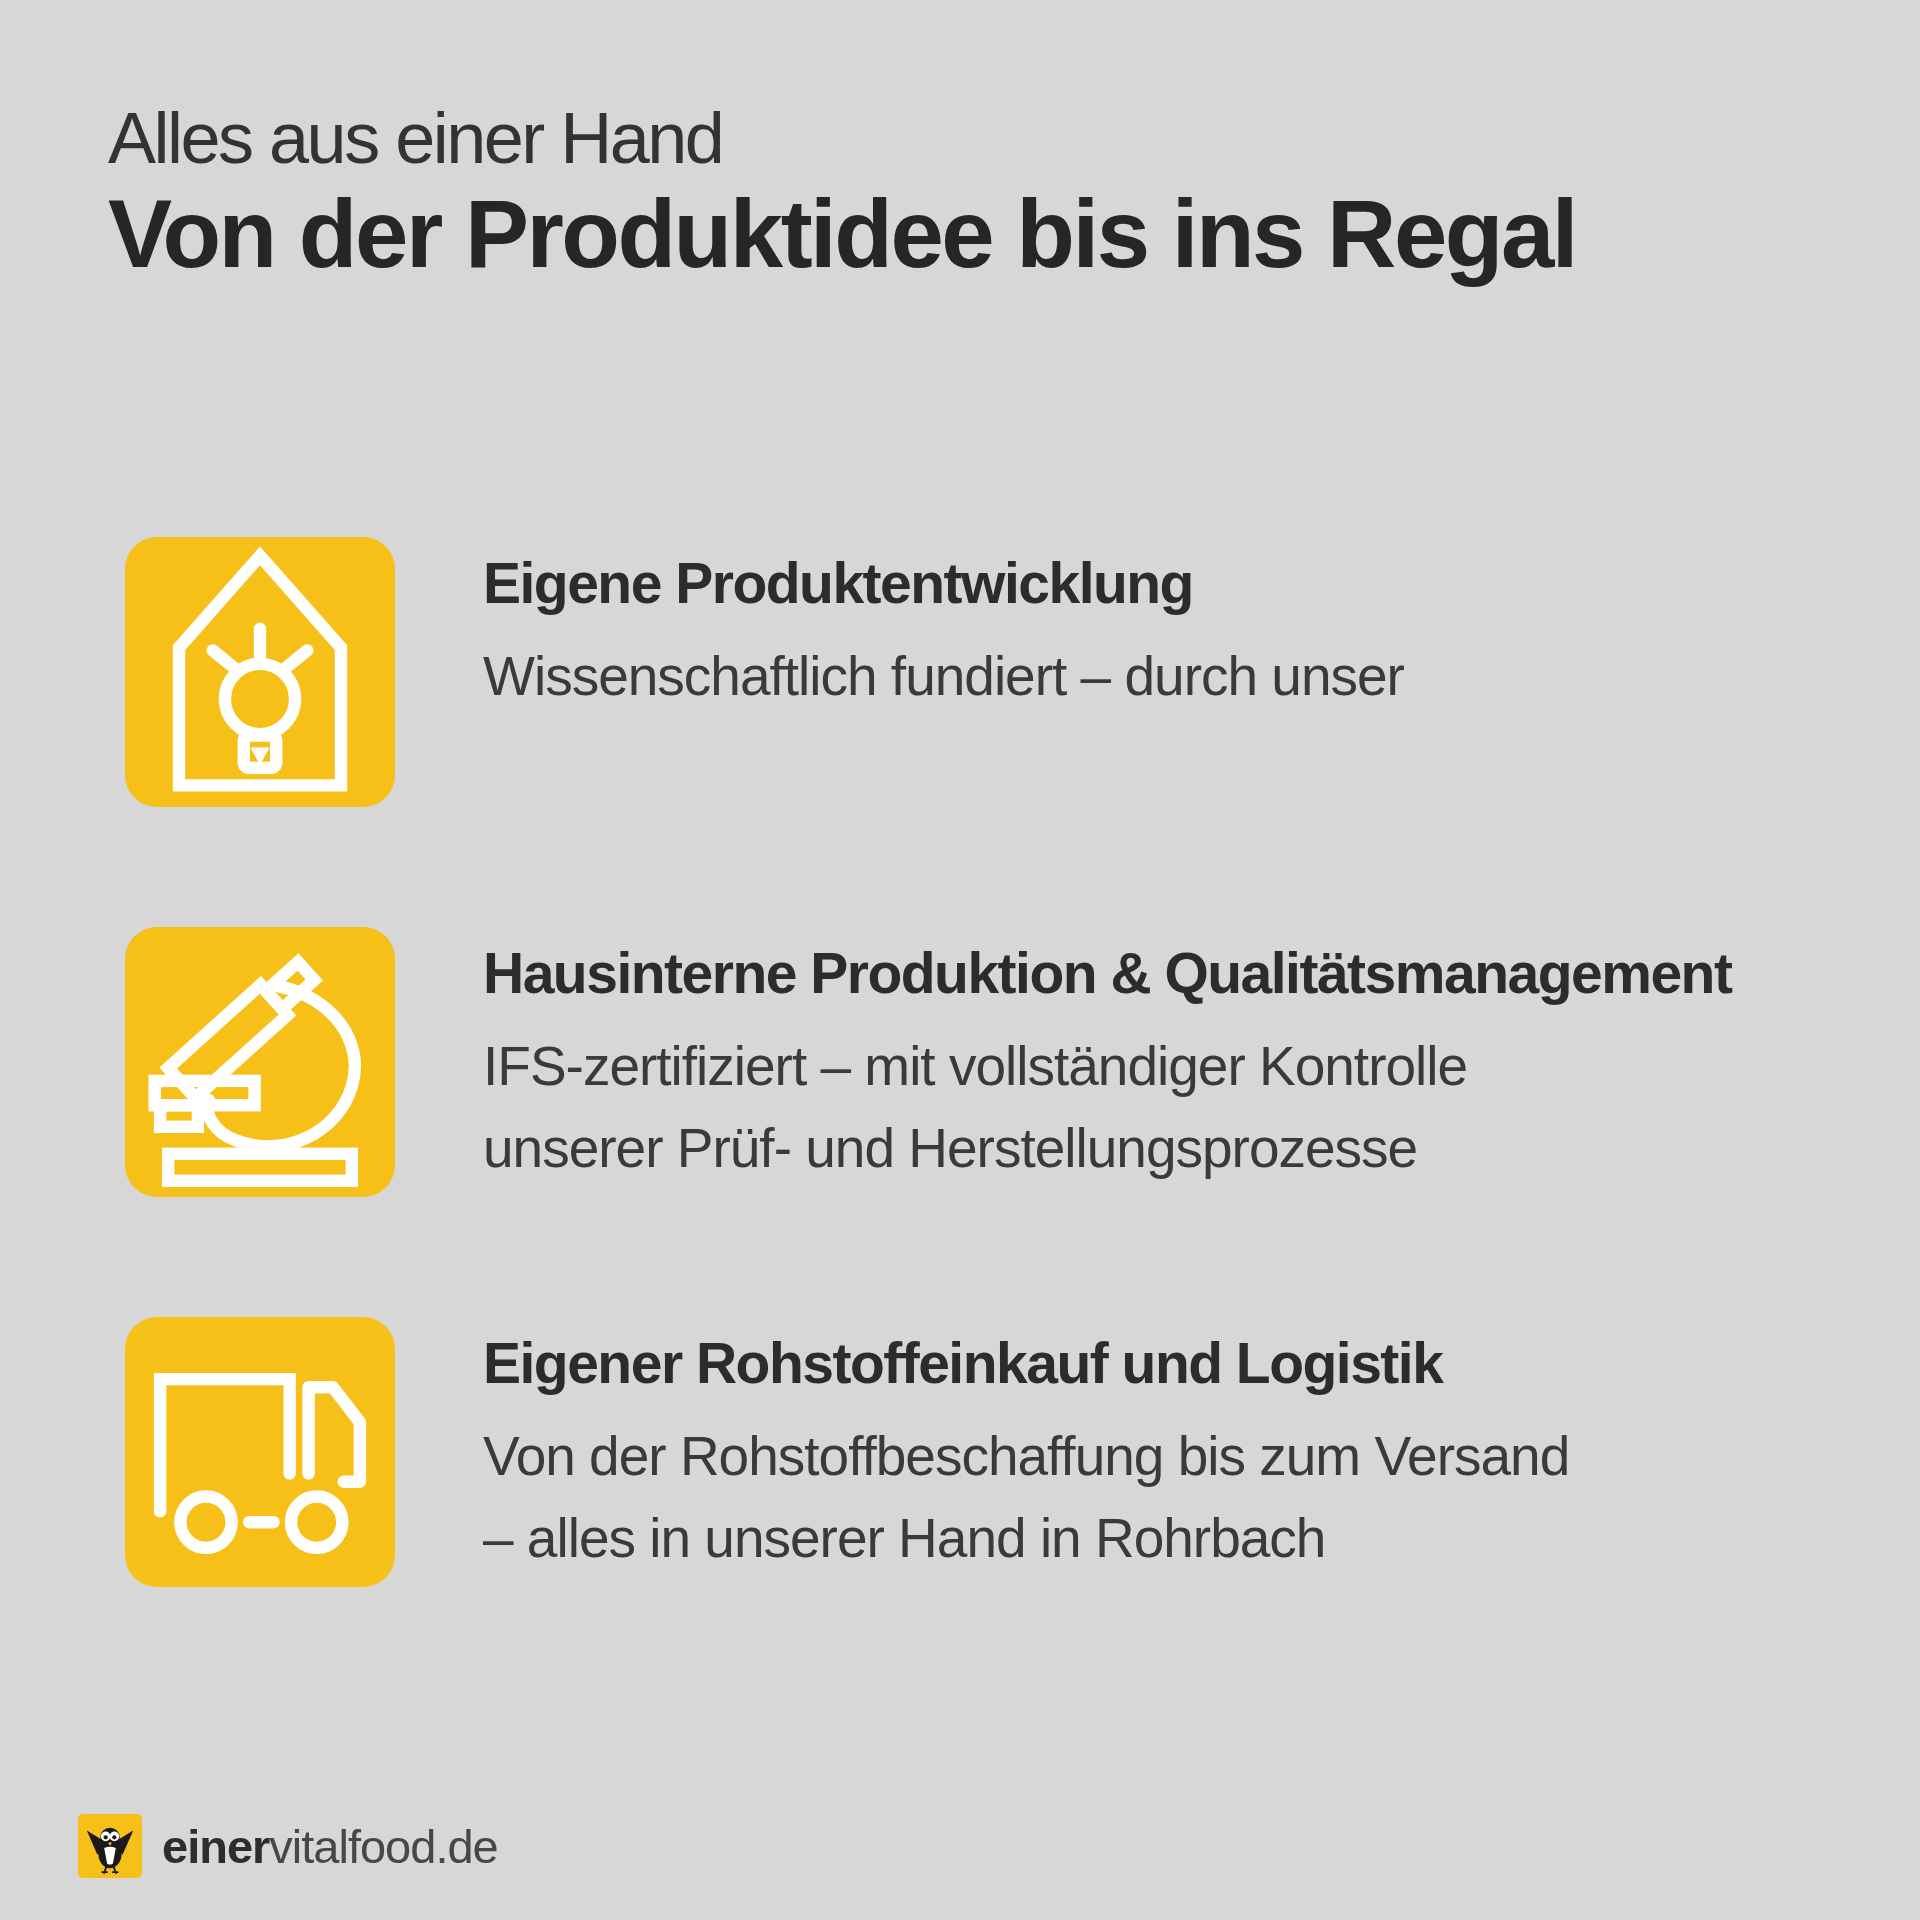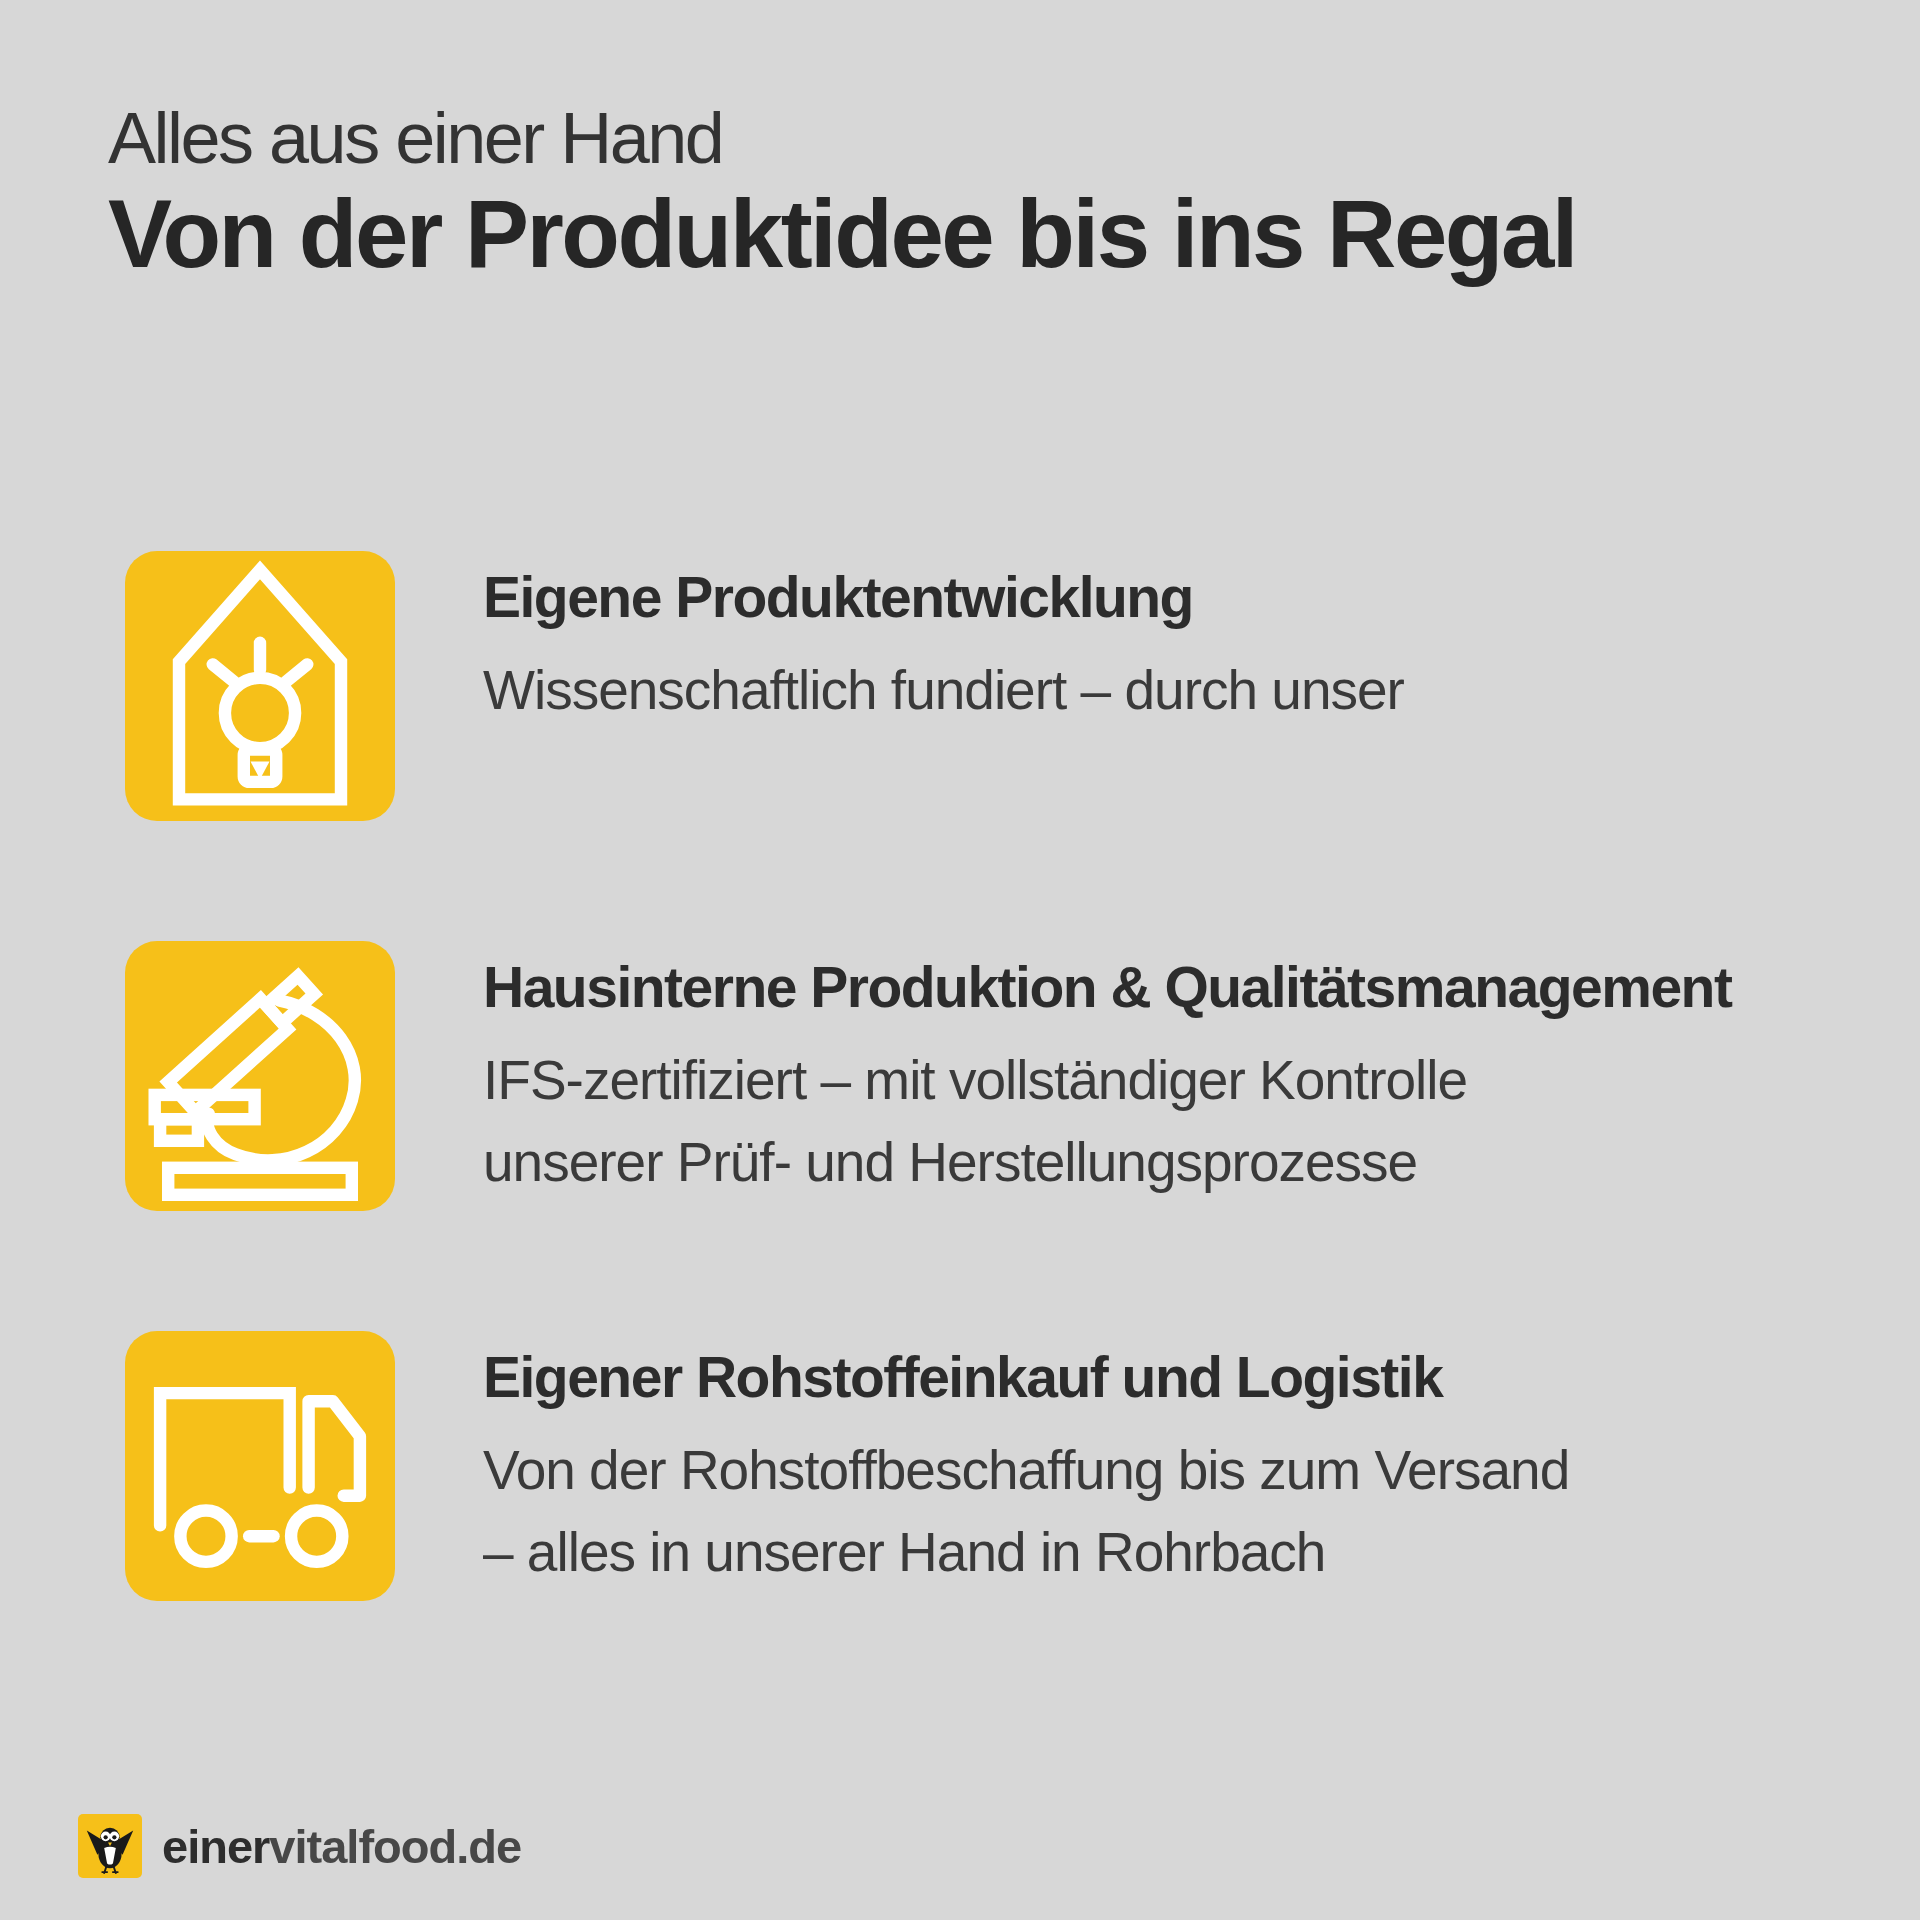--- a/index.html
+++ b/index.html
@@ -16,21 +16,21 @@
   }
   .title-light{
     font-size:72px;font-weight:300;color:#333333;
     letter-spacing:-2.5px;line-height:1.08;margin:0;
   }
   .title-bold{
     font-size:96px;font-weight:800;color:#262626;
     letter-spacing:-2.5px;line-height:1.08;margin:4px 0 0 0;
   }
   .items{
-    position:absolute;left:125px;top:551px;right:78px;
+    position:absolute;left:125px;top:537px;right:78px;
     display:flex;flex-direction:column;gap:120px;
   }
   .item-row{display:flex;gap:88px;align-items:flex-start;}
   .icon-tile{
     width:270px;height:270px;flex:0 0 270px;
     background:var(--accent,#f6c019);
     border-radius:32px;
     display:flex;align-items:center;justify-content:center;
   }
   .icon-tile svg{width:270px;height:270px;display:block;}
@@ -49,21 +49,21 @@
   }
   .brand{display:flex;align-items:center;gap:20px;}
   .logo-tile{
     width:64px;height:64px;border-radius:5px;
     background:var(--accent,#f6c019);
     display:flex;align-items:center;justify-content:center;
   }
   .logo-tile svg{width:58px;height:58px;display:block;}
   .brand-text{font-size:47px;letter-spacing:-1px;color:#2d2d2d;}
   .brand-bold{font-weight:700;color:#2d2d2d;}
-  .brand-light{font-weight:700;color:#474747;margin-top:20px;}
+  .brand-light{font-weight:400;color:#474747;margin-top:20px;}
   .tagline{
     font-size:47px;font-weight:300;color:#3f3f3f;letter-spacing:-0.5px;
   }
 </style>
 </head>
 <body>
 
 <div class="page" style="--bg: #d7d7d7; --accent: #f6c019;">
 
   <div class="title-block">

